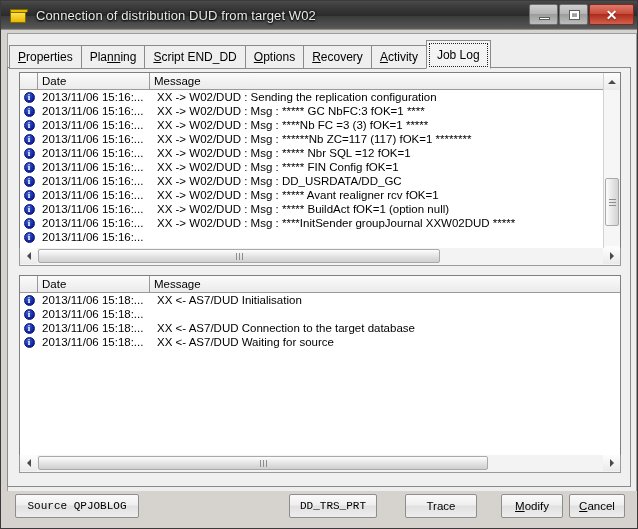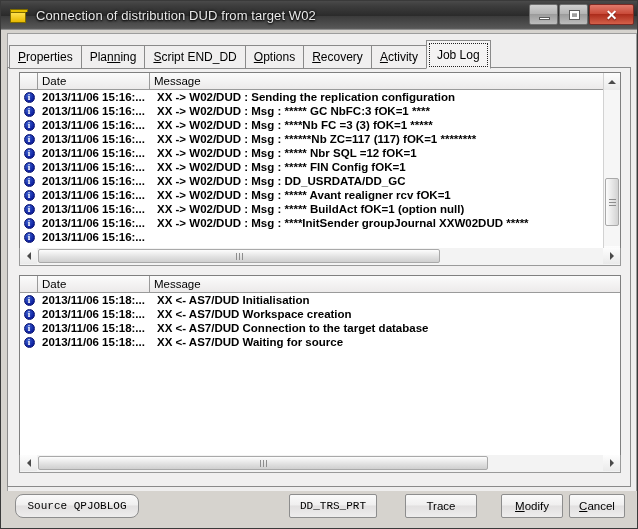--- a/index.html
+++ b/index.html
@@ -236,21 +236,20 @@
     position: relative;
     overflow: hidden;
   }
   .row {
     display: flex;
     height: 14px;
     align-items: center;
     font-size: 11.5px;
     color: #000;
     white-space: nowrap;
-    font-weight: bold;
   }
   .cell-icon { width: 18px; display: flex; align-items: center; justify-content: center; flex: none;}
   .cell-date { width: 112px; padding-left: 4px; flex: none; overflow: hidden; }
   .cell-msg  { flex: 1 1 auto; overflow: hidden; padding-left: 3px; }
 
   .info-icon {
     width: 11px; height: 11px;
     border-radius: 50%;
     background: radial-gradient(circle at 35% 30%, #3a5fd0, #0d1f9e 70%);
     border: 1px solid #0a1470;
@@ -390,21 +389,21 @@
     font-size: 11.5px;
     color: #000;
     display: flex;
     align-items: center;
     justify-content: center;
     font-family: "Liberation Sans", sans-serif;
     white-space: nowrap;
     z-index: 6;
   }
   .btn u { text-decoration: underline; }
-  #btn-source { left: 14px;  width: 124px; border-radius: 8px; }
+  #btn-source { left: 14px;  width: 124px; }
   #btn-trsprt { left: 288px; width: 88px; }
   #btn-trace  { left: 404px; width: 72px; }
   #btn-modify { left: 500px; width: 62px; }
   #btn-cancel { left: 568px; width: 56px; }
 
   .mono { font-family: "Liberation Mono", monospace; font-size: 11px; }
 </style>
 </head>
 <body>
 
@@ -598,21 +597,20 @@
             <span class="info-icon"></span>
           </div>
           <div class="cell-date">2013/11/06 15:18:...</div>
           <div class="cell-msg">XX &lt;- AS7/DUD Initialisation</div>
         </div>
         <div class="row">
           <div class="cell-icon">
             <span class="info-icon"></span>
           </div>
           <div class="cell-date">2013/11/06 15:18:...</div>
-          <div class="cell-msg">XX &lt;- AS7/DUD Workspace creation</div>
         </div>
         <div class="row">
           <div class="cell-icon">
             <span class="info-icon"></span>
           </div>
           <div class="cell-date">2013/11/06 15:18:...</div>
           <div class="cell-msg">XX &lt;- AS7/DUD Connection to the target database</div>
         </div>
         <div class="row">
           <div class="cell-icon">

